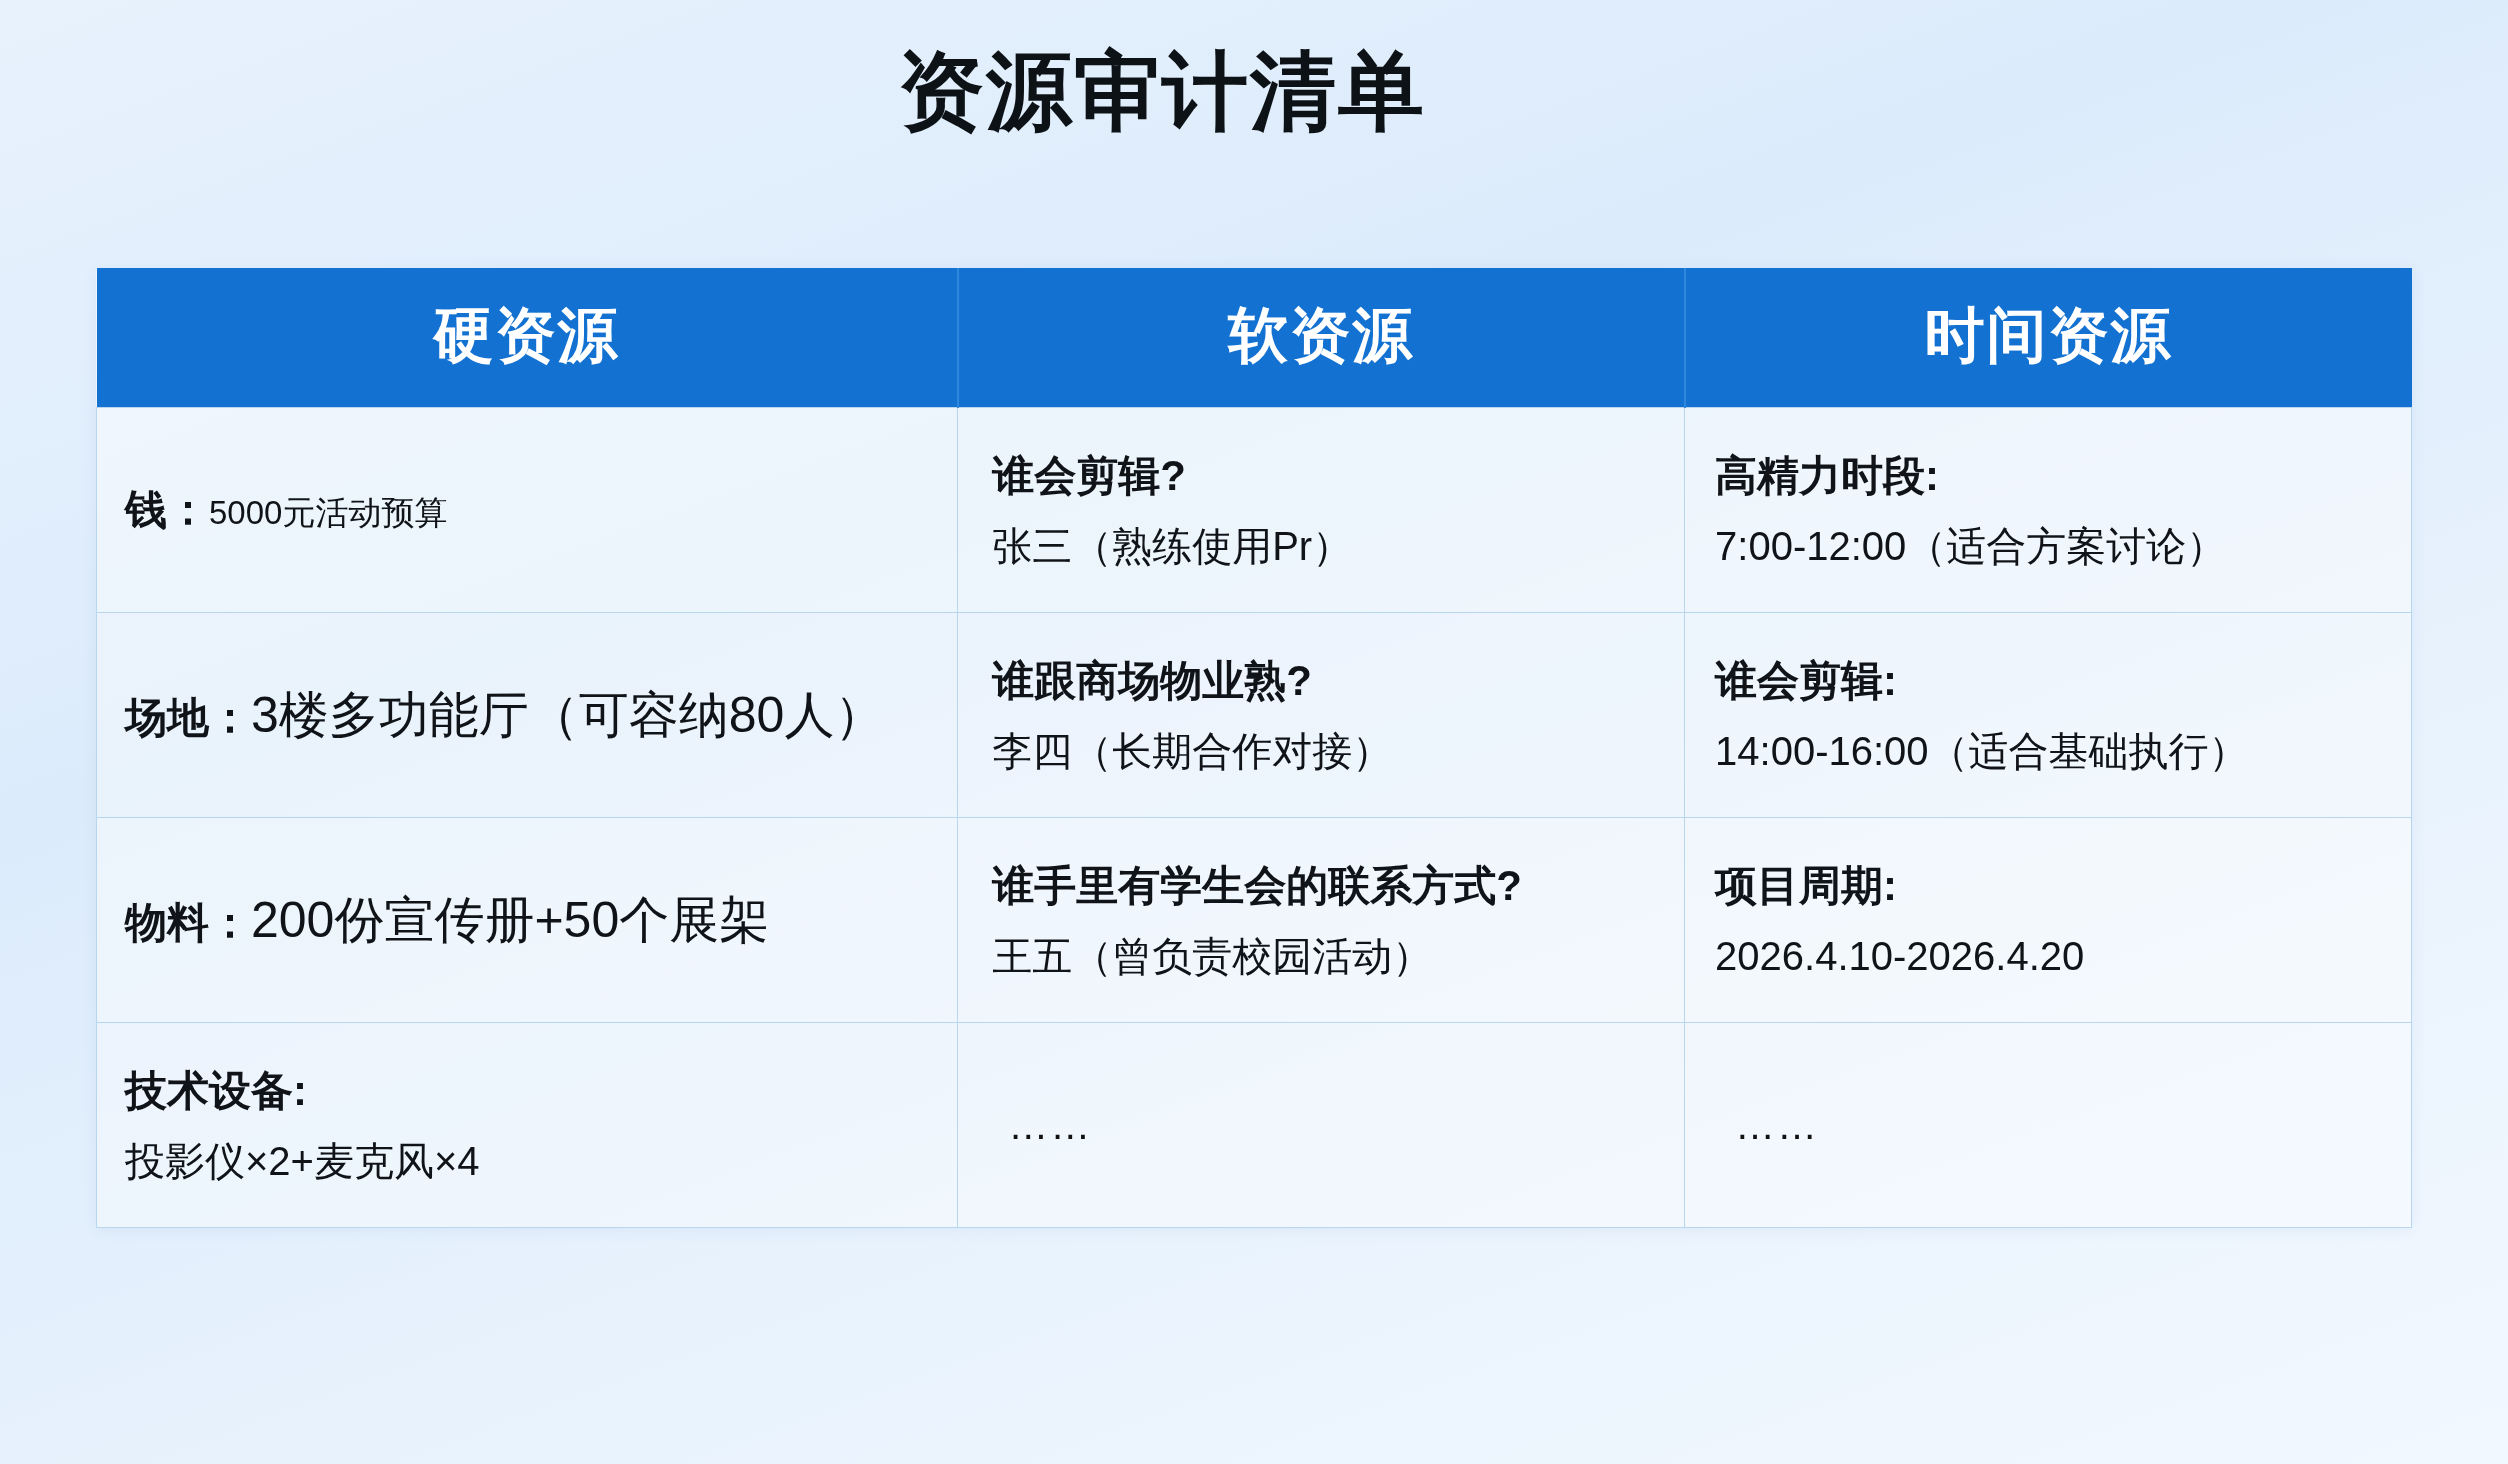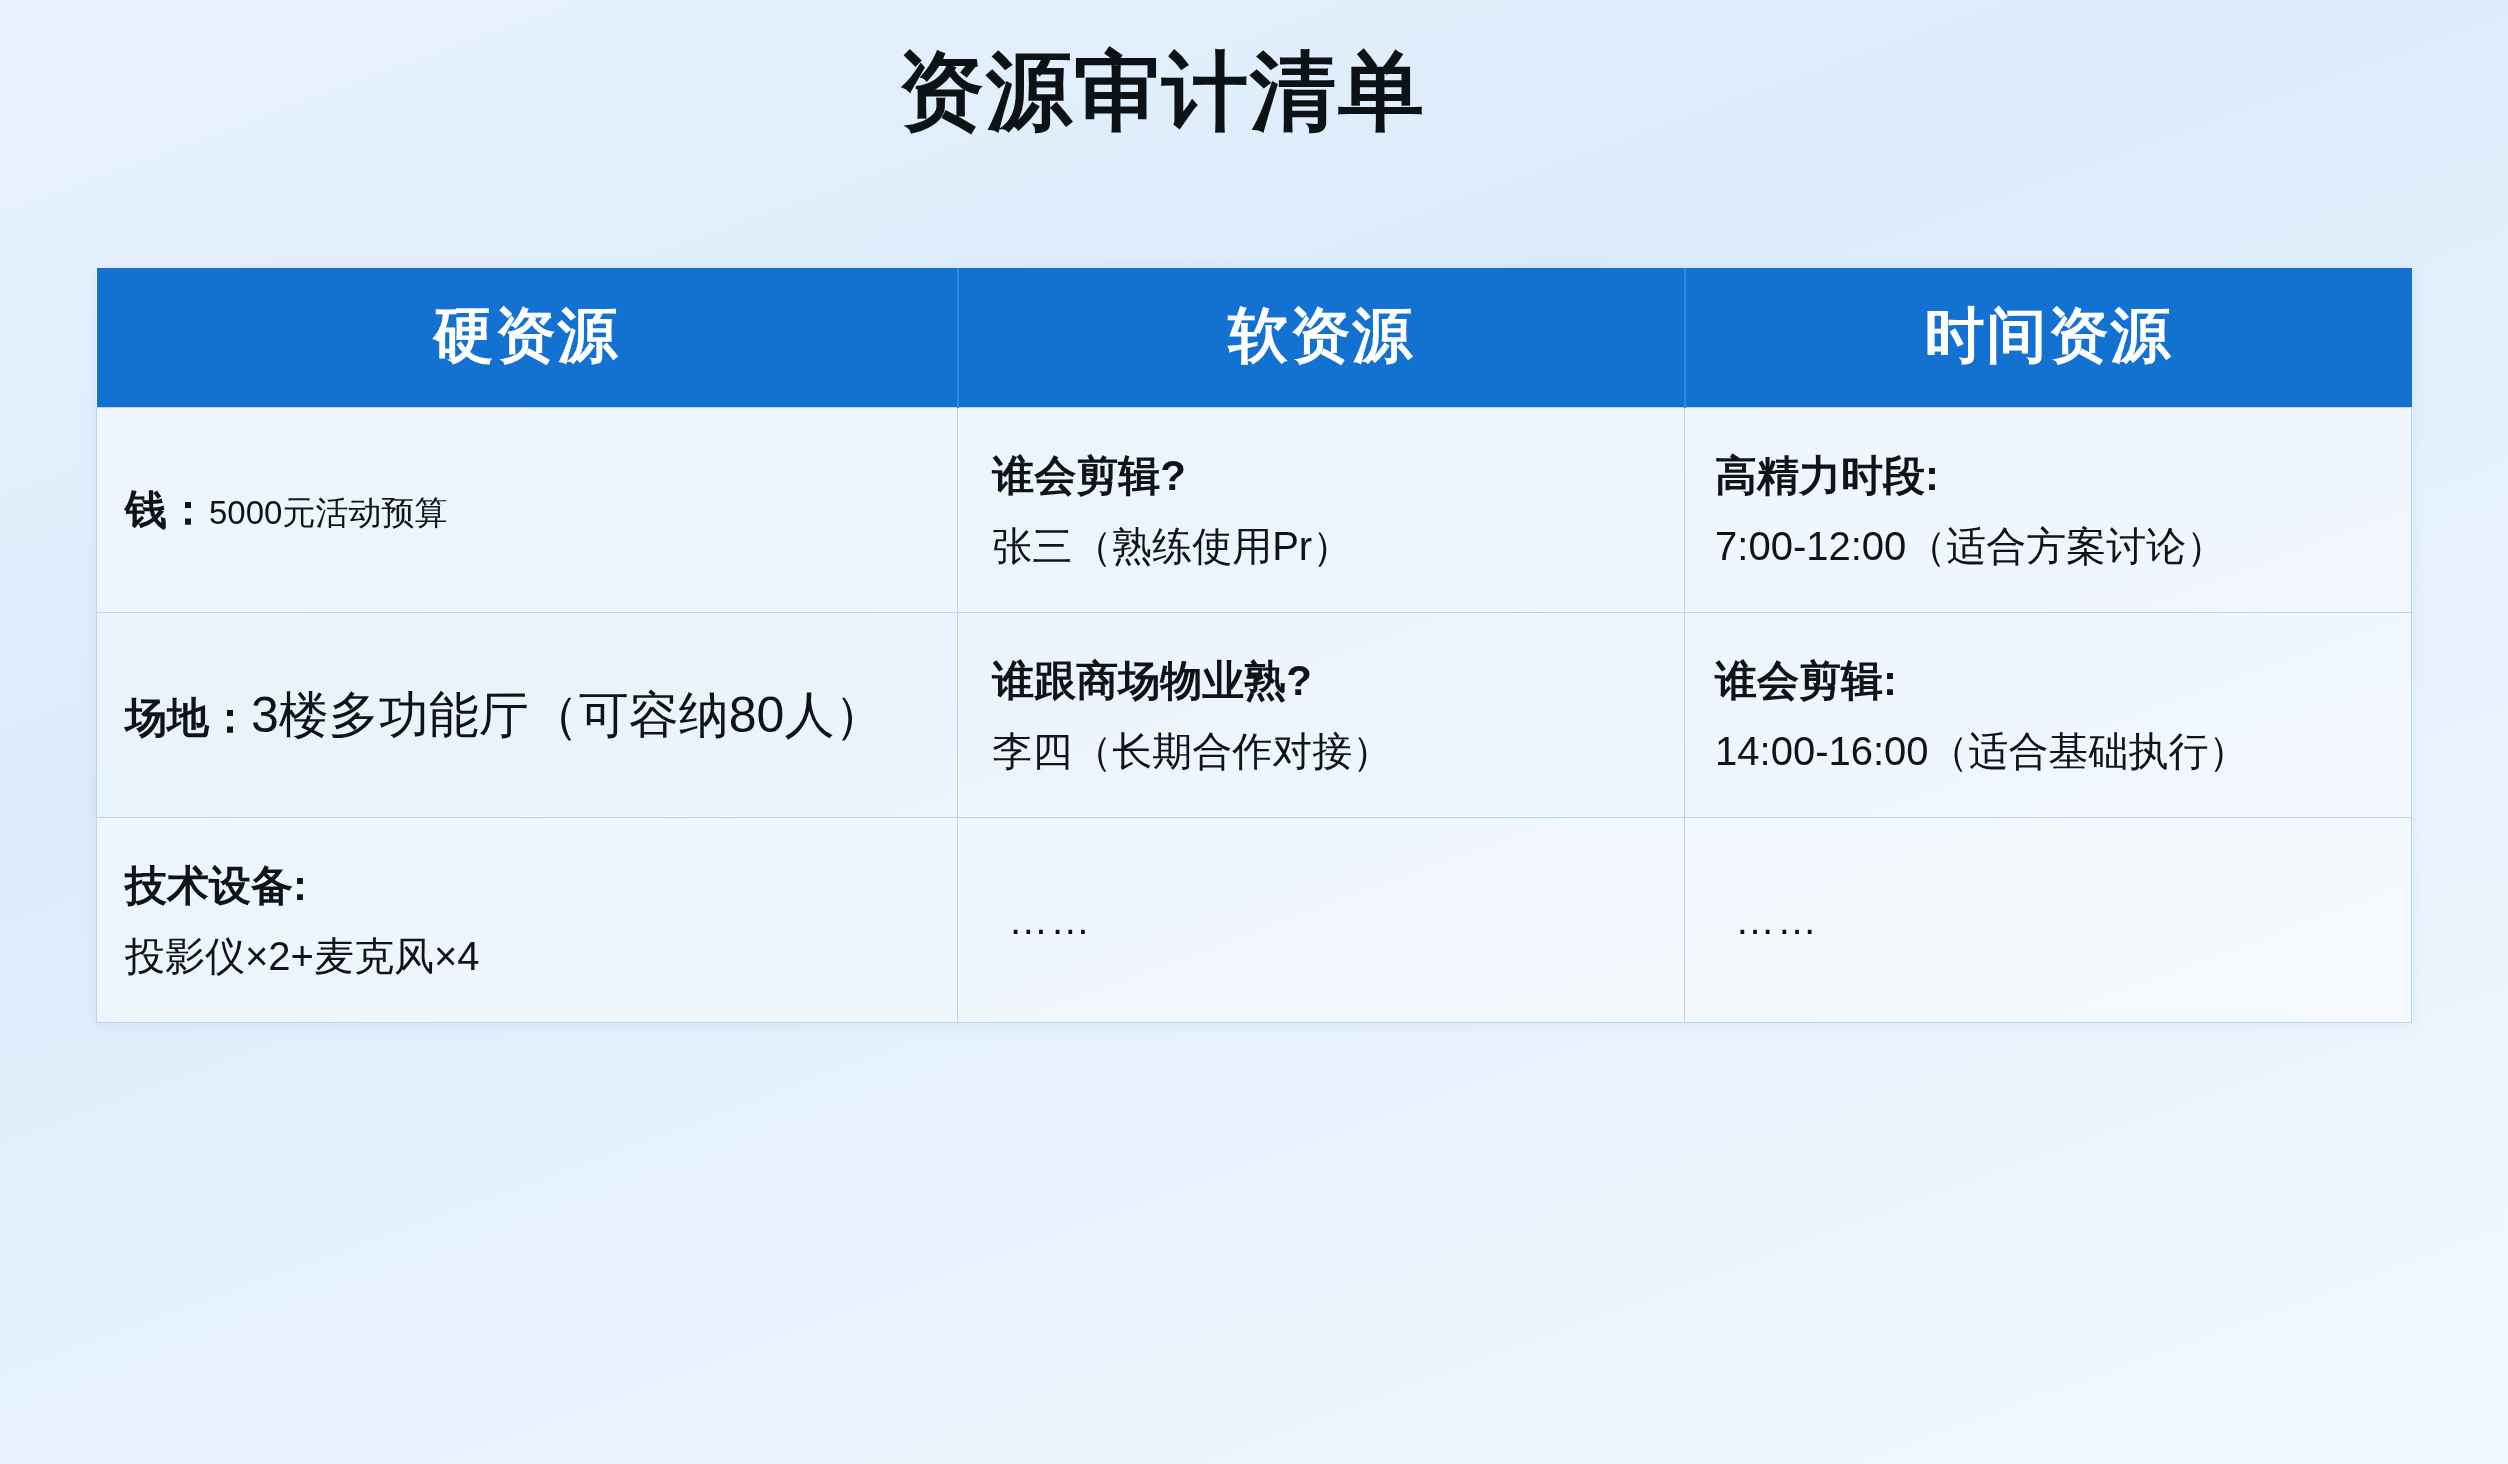--- a/index.html
+++ b/index.html
@@ -158,20 +158,35 @@
           <td class="soft-cell">
             <span class="q">谁跟商场物业熟?</span>
             <span class="a">李四（长期合作对接）</span>
           </td>
           <td class="time-cell">
             <span class="q">谁会剪辑:</span>
             <span class="a">14:00-16:00（适合基础执行）</span>
           </td>
         </tr>
 
+        <tr>
+          <td class="hard-cell">
+            <span class="cell-inline">
+              <span class="lbl">物料：</span><span class="val small-shrink">200份宣传册+50个展架</span>
+            </span>
+          </td>
+          <td class="soft-cell">
+            <span class="q">谁手里有学生会的联系方式?</span>
+            <span class="a">王五（曾负责校园活动）</span>
+          </td>
+          <td class="time-cell">
+            <span class="q">项目周期:</span>
+            <span class="a">2026.4.10-2026.4.20</span>
+          </td>
+        </tr>
 
         <tr>
           <td class="hard-cell">
             <span class="q">技术设备:</span>
             <span class="a">投影仪×2+麦克风×4</span>
           </td>
           <td>
             <span class="dots">……</span>
           </td>
           <td>

